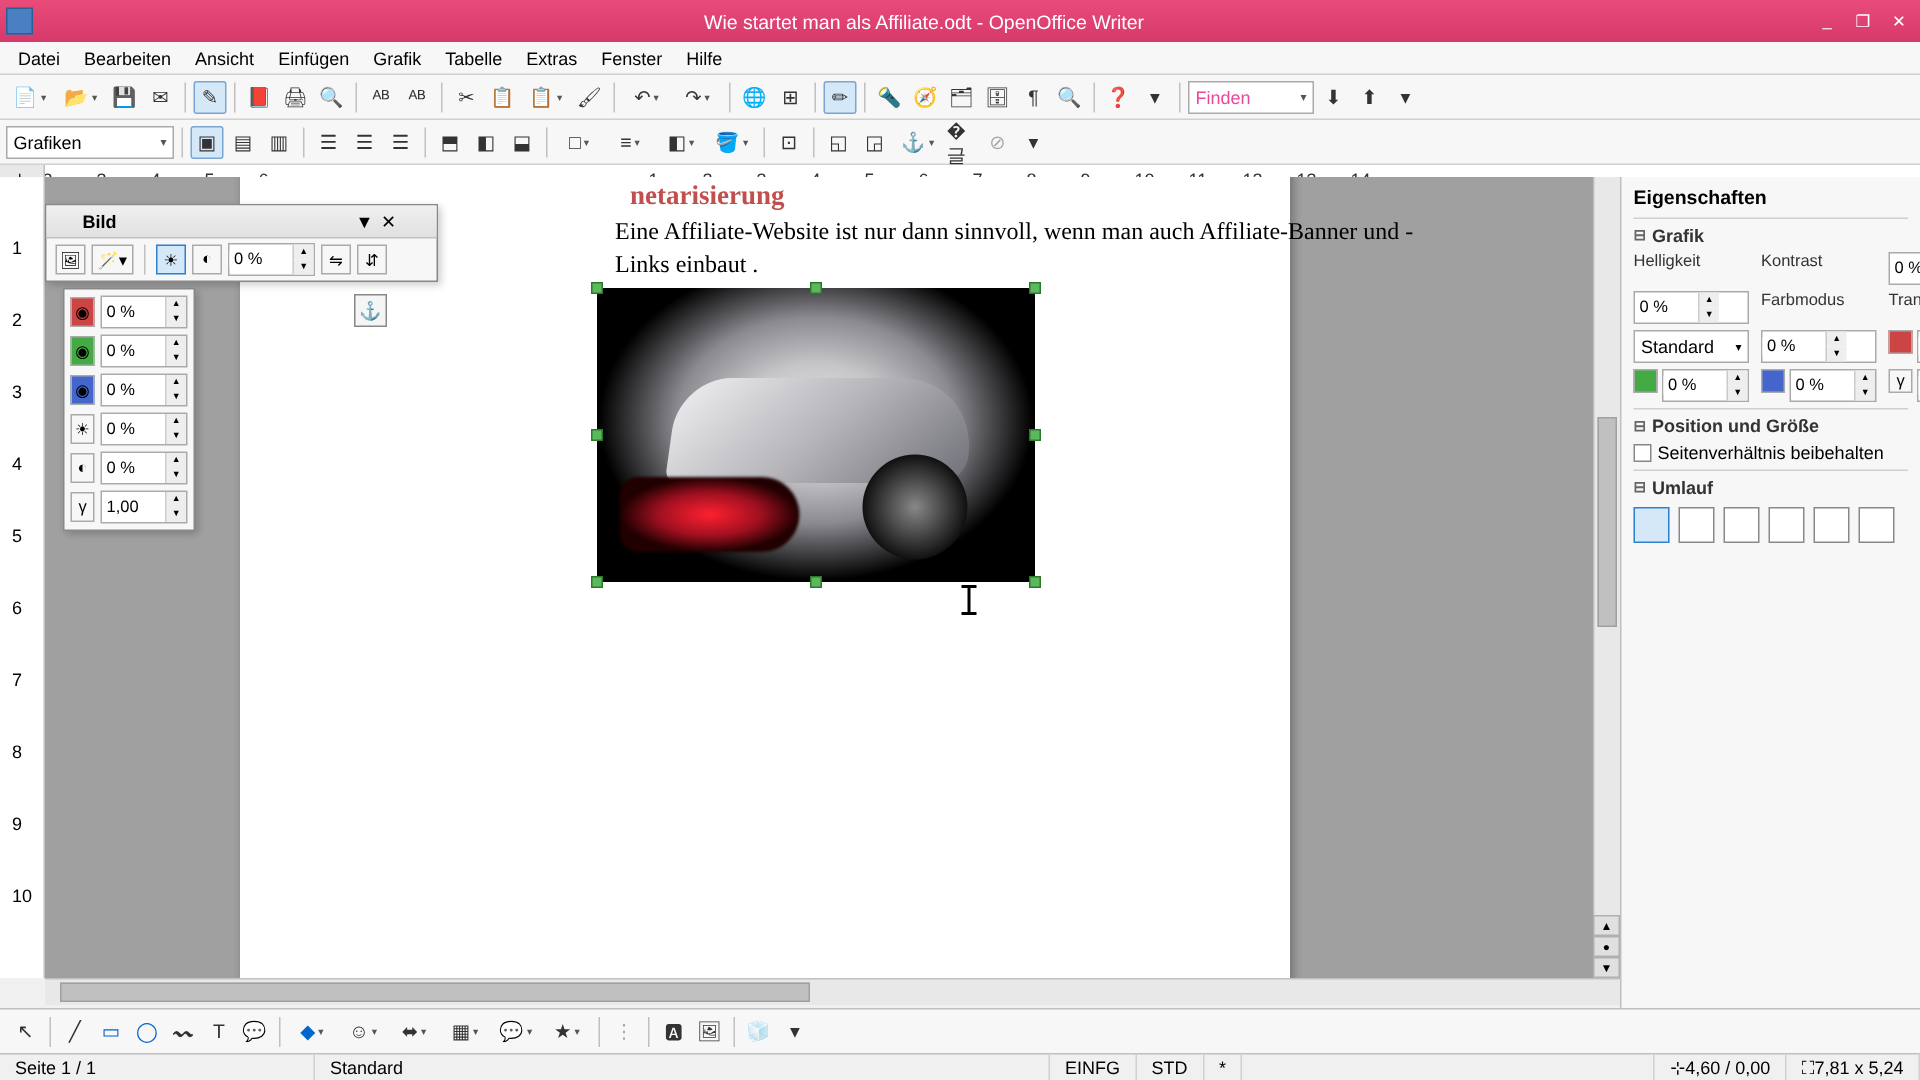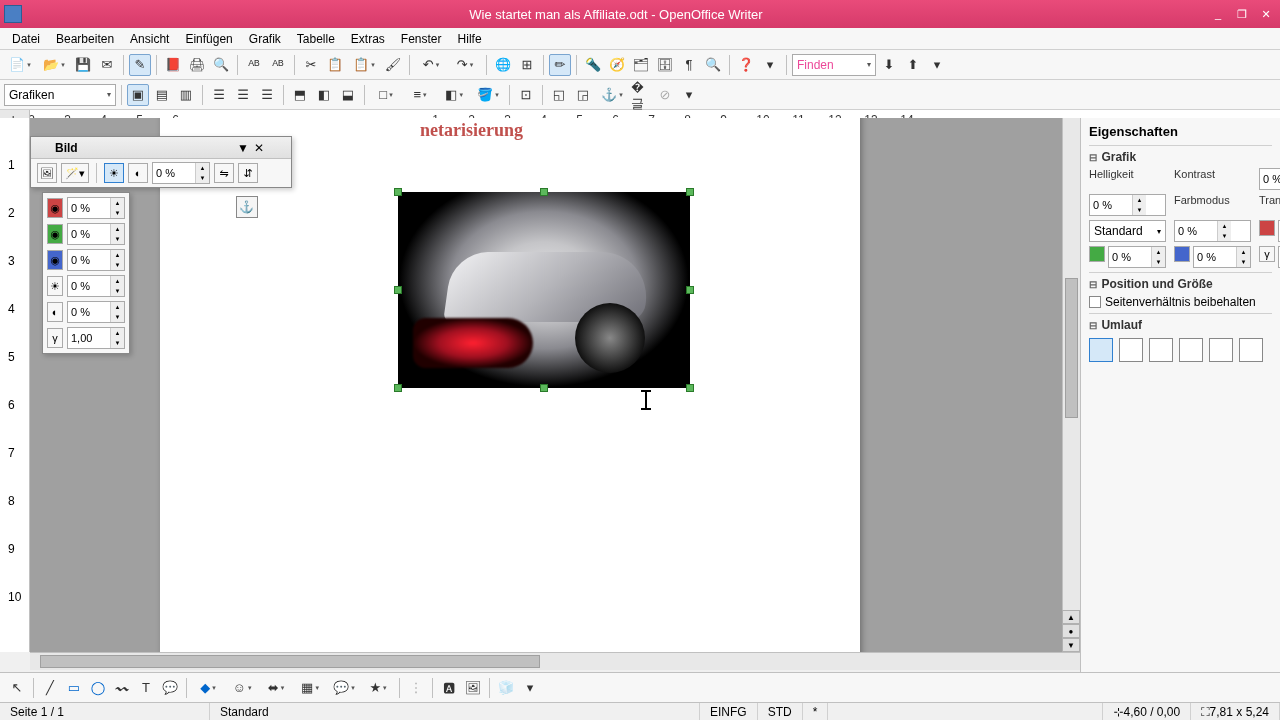--- a/index.html
+++ b/index.html
@@ -215,20 +215,21 @@
       <span class="vm" style="top: 280px;">6</span>
       <span class="vm" style="top: 328px;">7</span>
       <span class="vm" style="top: 376px;">8</span>
       <span class="vm" style="top: 424px;">9</span>
       <span class="vm" style="top: 472px;">10</span>
       <span class="vm" style="top: 520px; margin-left: 32px;">11</span>
     </div>
   <div class="canvas">
     <div class="page">
       <div class="doc-heading">netarisierung</div>
+      <div class="doc-text">Eine Affiliate-Website ist nur dann sinnvoll, wenn man auch Affiliate-Banner und -Links einbaut .</div>
     </div>
     <div class="anchor-ico">⚓</div>
     <div class="img-sel">
       <div class="car">
           <div class="wheel"></div>
         </div>
       <div class="handle h-tl"></div>
       <div class="handle h-tm"></div>
       <div class="handle h-tr"></div>
       <div class="handle h-ml"></div>

